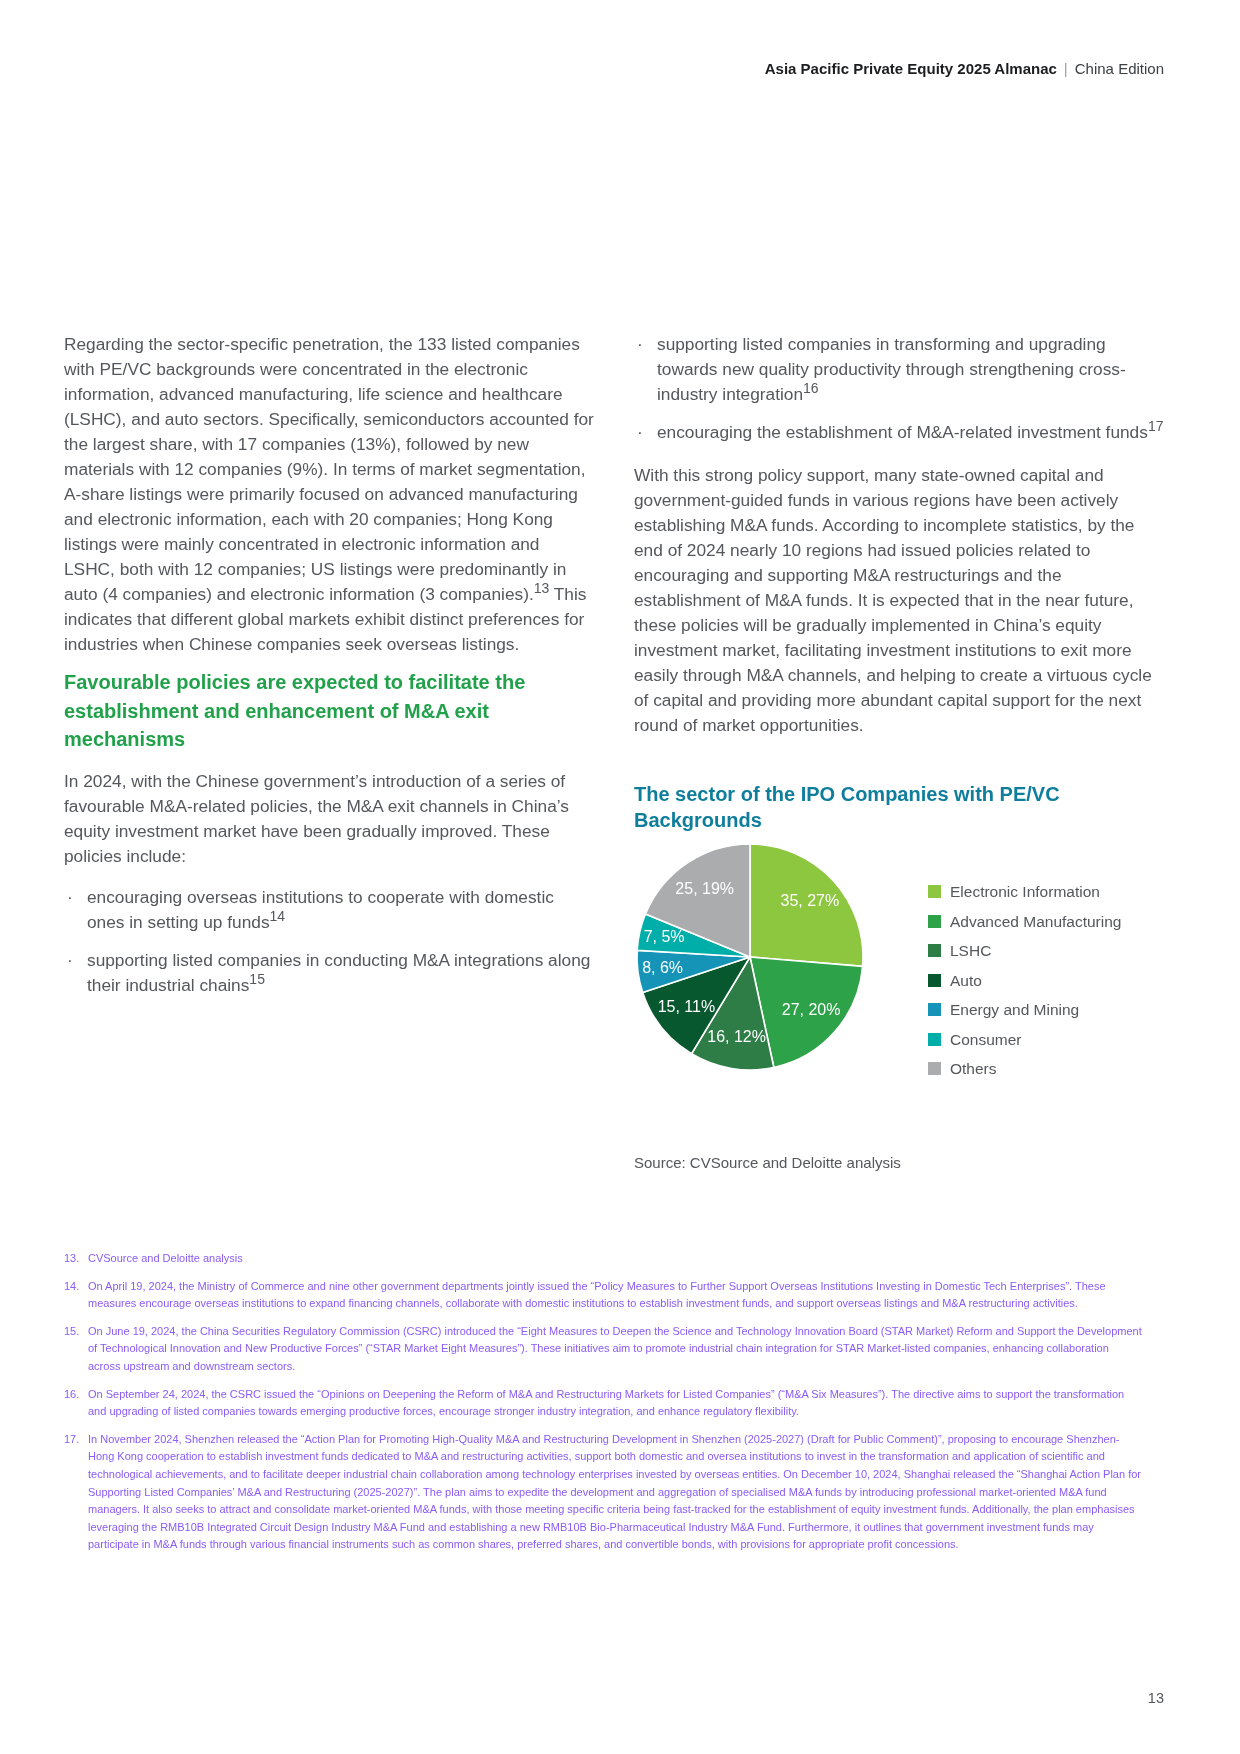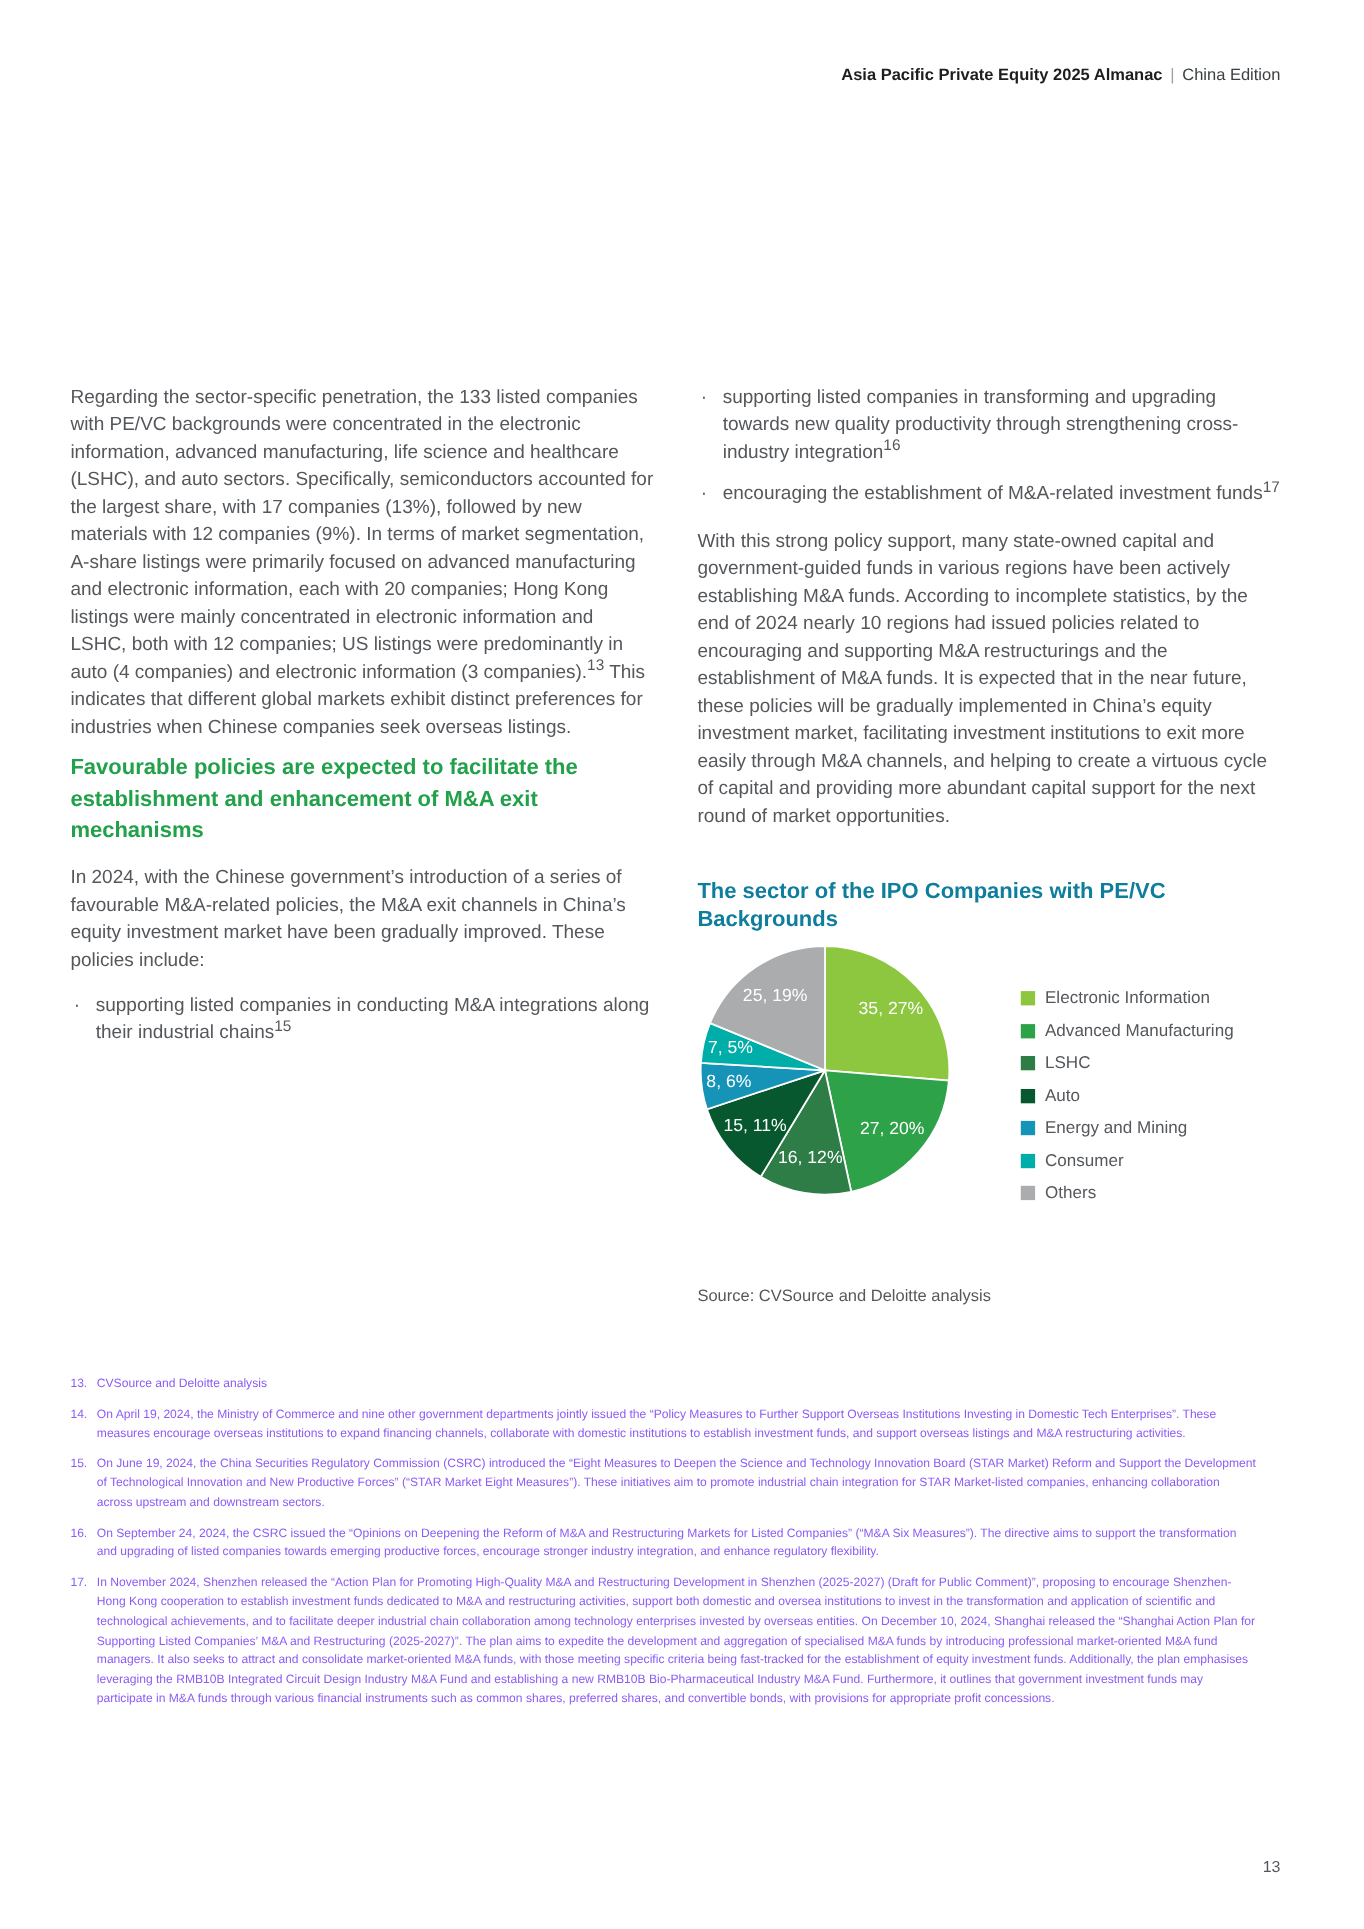--- a/index.html
+++ b/index.html
@@ -8,21 +8,21 @@
     position:relative; width:1240px; height:1754px; background:#ffffff;
     font-family:"Liberation Sans","DejaVu Sans",sans-serif; color:#54575B;
     overflow:hidden;
   }
   
   .hdr { position:absolute; top:60px; right:76px; font-size:15px; color:#202124; white-space:nowrap; }
   .hdr-bold { font-weight:700; color:#1c1d1f;text-align:right; }
   .hdr-sep { color:#9aa0a3; margin:0 7px; font-weight:300; }
   .hdr-light { font-weight:400; color:#3c4043; }
   
-  .columns { position:absolute; left:64px; top:348px; width:1100px; display:flex; gap:40px; }
+  .columns { position:absolute; left:64px; top:332px; width:1100px; display:flex; gap:40px; }
   .col { width:530px; }
   .body-p { font-size:17.3px; line-height:25px; color:#54575B; }
   sup { font-size:14px; line-height:0; vertical-align:super; }
   .green-heading { font-size:20px; line-height:28.5px; font-weight:700; color:#21A14A; margin:11px 0 15px 0; }
   ul.bullets { list-style:none; margin-top:16px; }
   ul.bullets li { position:relative; padding-left:23px; margin-bottom:13px; font-size:17.3px; line-height:25px; color:#54575B; }
   ul.bullets li::before { content:"·"; position:absolute; left:3px; top:0; color:#54575B; }
   ul.bullets.no-top { margin-top:0; }
   .rc-para { margin-top:18px; }
   .chart-title { font-size:20px; line-height:26px; font-weight:700; color:#0E7E9C; margin-top:43px; }
@@ -53,20 +53,21 @@
   <main class="columns">
 
     <section class="col">
       <p class="body-p"><span>Regarding the sector-specific penetration, the 133 listed companies with PE/VC backgrounds were concentrated in the electronic information, advanced manufacturing, life science and healthcare (LSHC), and auto sectors. Specifically, semiconductors accounted for the largest share, with 17 companies (13%), followed by new materials with 12 companies (9%). In terms of market segmentation, A-share listings were primarily focused on advanced manufacturing and electronic information, each with 20 companies; Hong Kong listings were mainly concentrated in electronic information and LSHC, both with 12 companies; US listings were predominantly in auto (4 companies) and electronic information (3 companies).</span><sup>13</sup><span> This indicates that different global markets exhibit distinct preferences for industries when Chinese companies seek overseas listings.</span></p>
 
       <h2 class="green-heading">Favourable policies are expected to facilitate the establishment and enhancement of M&amp;A exit mechanisms</h2>
 
       <p class="body-p">In 2024, with the Chinese government’s introduction of a series of favourable M&amp;A-related policies, the M&amp;A exit channels in China’s equity investment market have been gradually improved. These policies include:</p>
 
       <ul class="bullets">
+        <li><span>encouraging overseas institutions to cooperate with domestic ones in setting up funds</span><sup>14</sup></li>
         <li><span>supporting listed companies in conducting M&amp;A integrations along their industrial chains</span><sup>15</sup></li>
       </ul>
     </section>
 
     <section class="col">
       <ul class="bullets no-top">
         <li><span>supporting listed companies in transforming and upgrading towards new quality productivity through strengthening cross-industry integration</span><sup>16</sup></li>
         <li><span>encouraging the establishment of M&amp;A-related investment funds</span><sup>17</sup></li>
       </ul>
 

